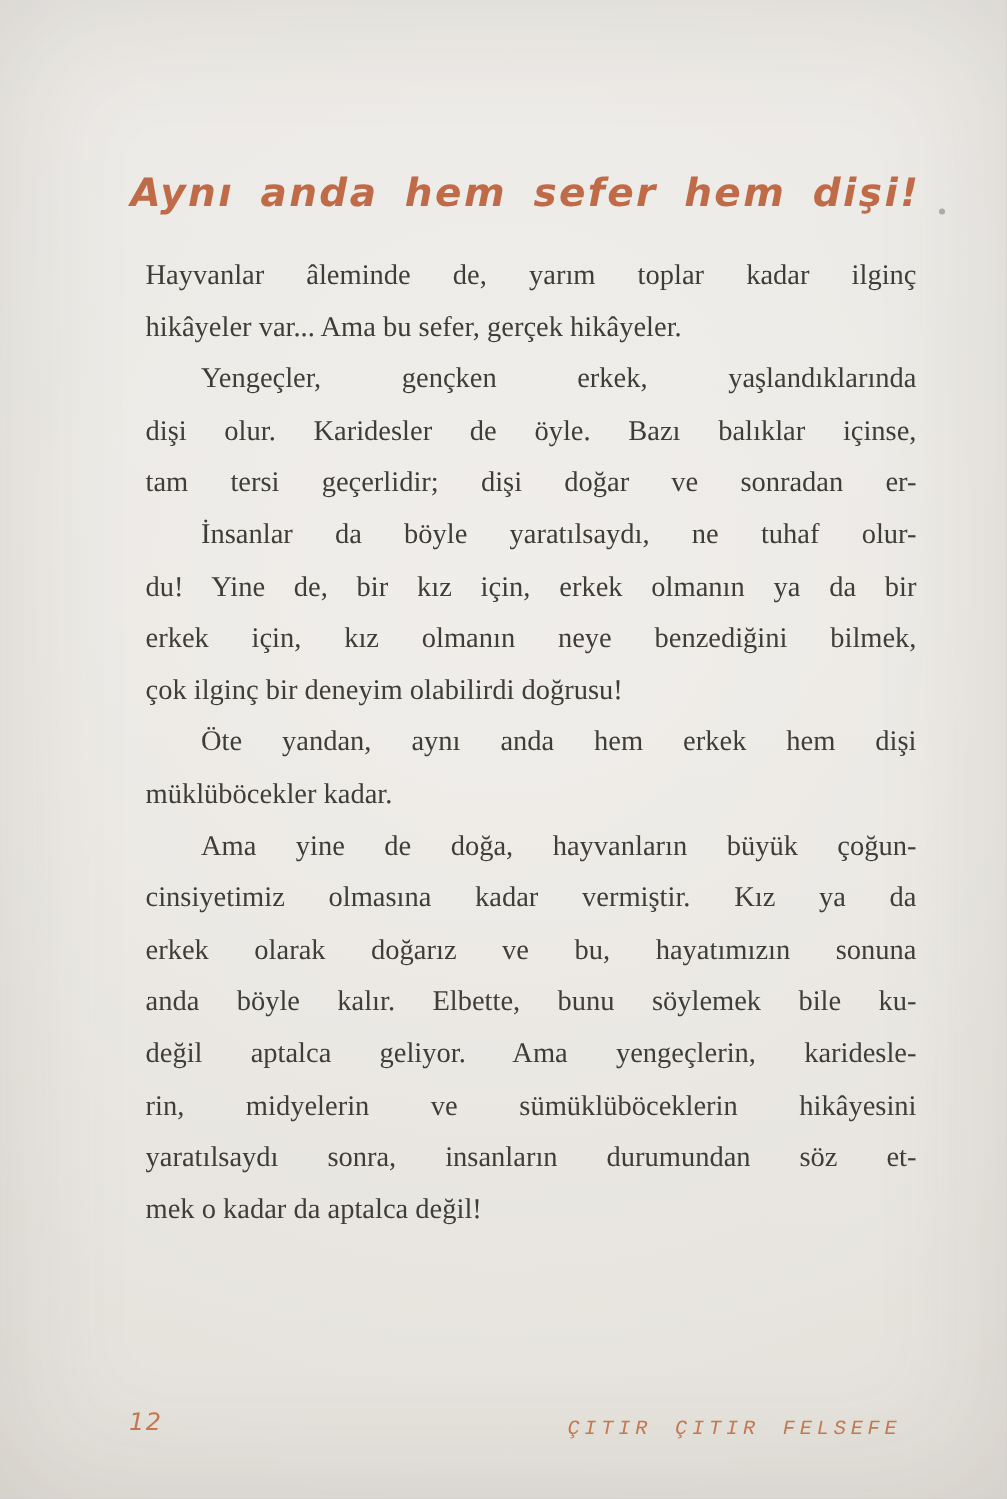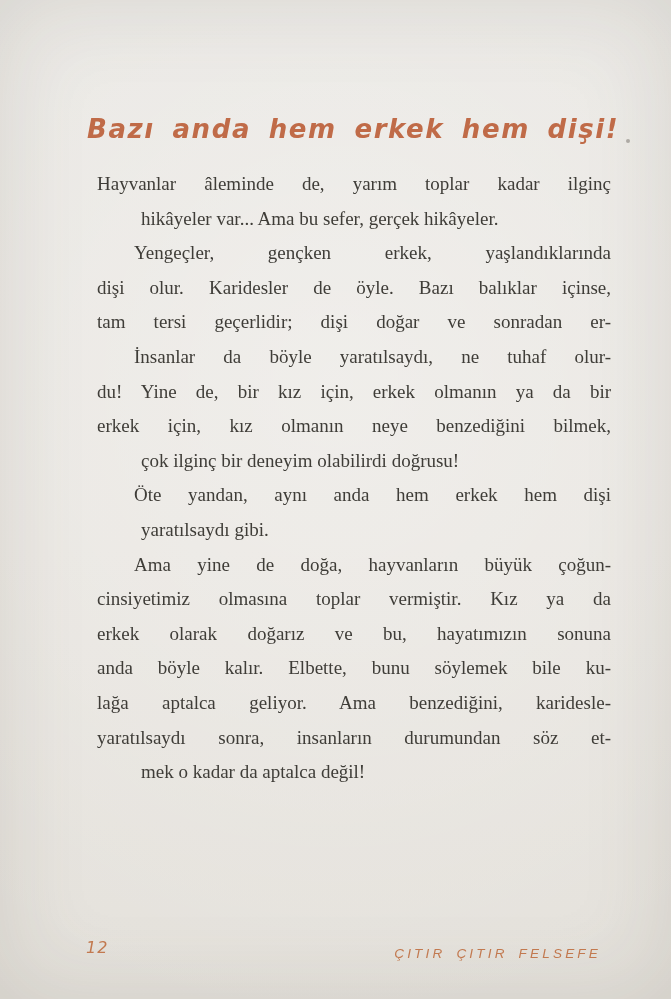--- a/index.html
+++ b/index.html
@@ -40,39 +40,38 @@
     line-height: 34.6px;
     color: #3f3d38;
   }
   .body-text .line {
     text-align: justify;
     text-align-last: justify;
     white-space: normal;
   }
   .body-text .line.lastline {
     text-align-last: left;
-    margin-left: 44px;
   }
   .body-text .line.indent {
     text-indent: 37px;
   }
   .page-number {
     position: absolute;
     left: 86px;
     top: 938px;
     font-family: "DejaVu Sans", sans-serif;
     font-style: italic;
     font-size: 16px;
     letter-spacing: 1px;
   }
   .footer-imprint {
     position: absolute;
     right: 70px;
     top: 946px;
-    font-family: Liberation Sans, sans-serif;
+    font-family: Liberation Mono, monospace;
     font-style: italic;
     font-size: 13.5px;
     letter-spacing: 3.2px;
     word-spacing: 4px;
     white-space: nowrap;
   }
   .dust-speck {
     position: absolute;
     left: 626px;
     top: 139px;
@@ -81,41 +80,42 @@
     border-radius: 50%;
     background: #8d8982;
     opacity: 0.65;
   }
 </style>
 </head>
 <body>
 
 <div class="page">
 
-  <h1 class="chapter-title" style="color: rgb(192, 107, 72);">Bazı anda hem erkek hem dişi!</h1>
+  <h1 class="chapter-title" style="color: rgb(192, 107, 72);">Aynı anda hem sefer hem dişi!</h1>
 
   <span class="dust-speck"></span>
 
   <div class="body-text" style="color: rgb(63, 61, 56);">
       <div class="line">Hayvanlar âleminde de, yarım toplar kadar ilginç</div>
       <div class="line lastline">hikâyeler var... Ama bu sefer, gerçek hikâyeler.</div>
       <div class="line indent">Yengeçler, gençken erkek, yaşlandıklarında</div>
       <div class="line">dişi olur. Karidesler de öyle. Bazı balıklar içinse,</div>
       <div class="line">tam tersi geçerlidir; dişi doğar ve sonradan er-</div>
       <div class="line indent">İnsanlar da böyle yaratılsaydı, ne tuhaf olur-</div>
       <div class="line">du! Yine de, bir kız için, erkek olmanın ya da bir</div>
       <div class="line">erkek için, kız olmanın neye benzediğini bilmek,</div>
       <div class="line lastline">çok ilginç bir deneyim olabilirdi doğrusu!</div>
       <div class="line indent">Öte yandan, aynı anda hem erkek hem dişi</div>
-      <div class="line lastline">yaratılsaydı gibi.</div>
+      <div class="line lastline">müklüböcekler kadar.</div>
       <div class="line indent">Ama yine de doğa, hayvanların büyük çoğun-</div>
-      <div class="line">cinsiyetimiz olmasına toplar vermiştir. Kız ya da</div>
+      <div class="line">cinsiyetimiz olmasına kadar vermiştir. Kız ya da</div>
       <div class="line">erkek olarak doğarız ve bu, hayatımızın sonuna</div>
       <div class="line">anda böyle kalır. Elbette, bunu söylemek bile ku-</div>
-      <div class="line">lağa aptalca geliyor. Ama benzediğini, karidesle-</div>
+      <div class="line">değil aptalca geliyor. Ama yengeçlerin, karidesle-</div>
+      <div class="line">rin, midyelerin ve sümüklüböceklerin hikâyesini</div>
       <div class="line">yaratılsaydı sonra, insanların durumundan söz et-</div>
       <div class="line lastline">mek o kadar da aptalca değil!</div>
     </div>
 
   <div class="page-number" style="color: rgb(194, 121, 79);">12</div>
 
   <div class="footer-imprint" style="color: rgb(194, 121, 79);">ÇITIR ÇITIR FELSEFE</div>
 
 </div>
 

